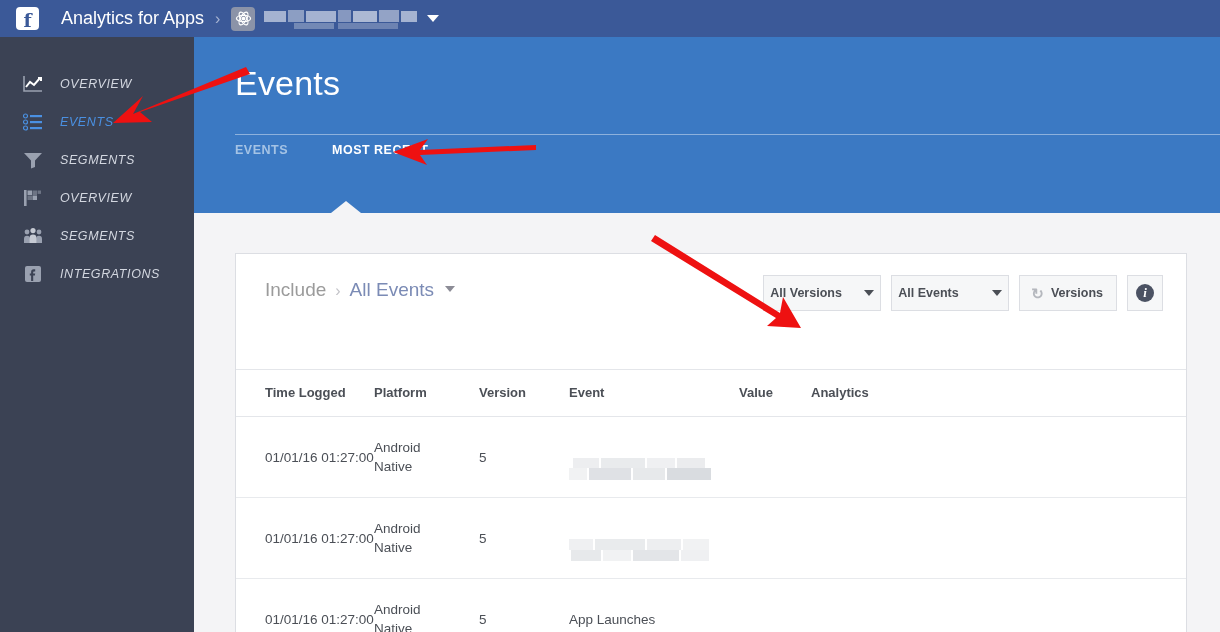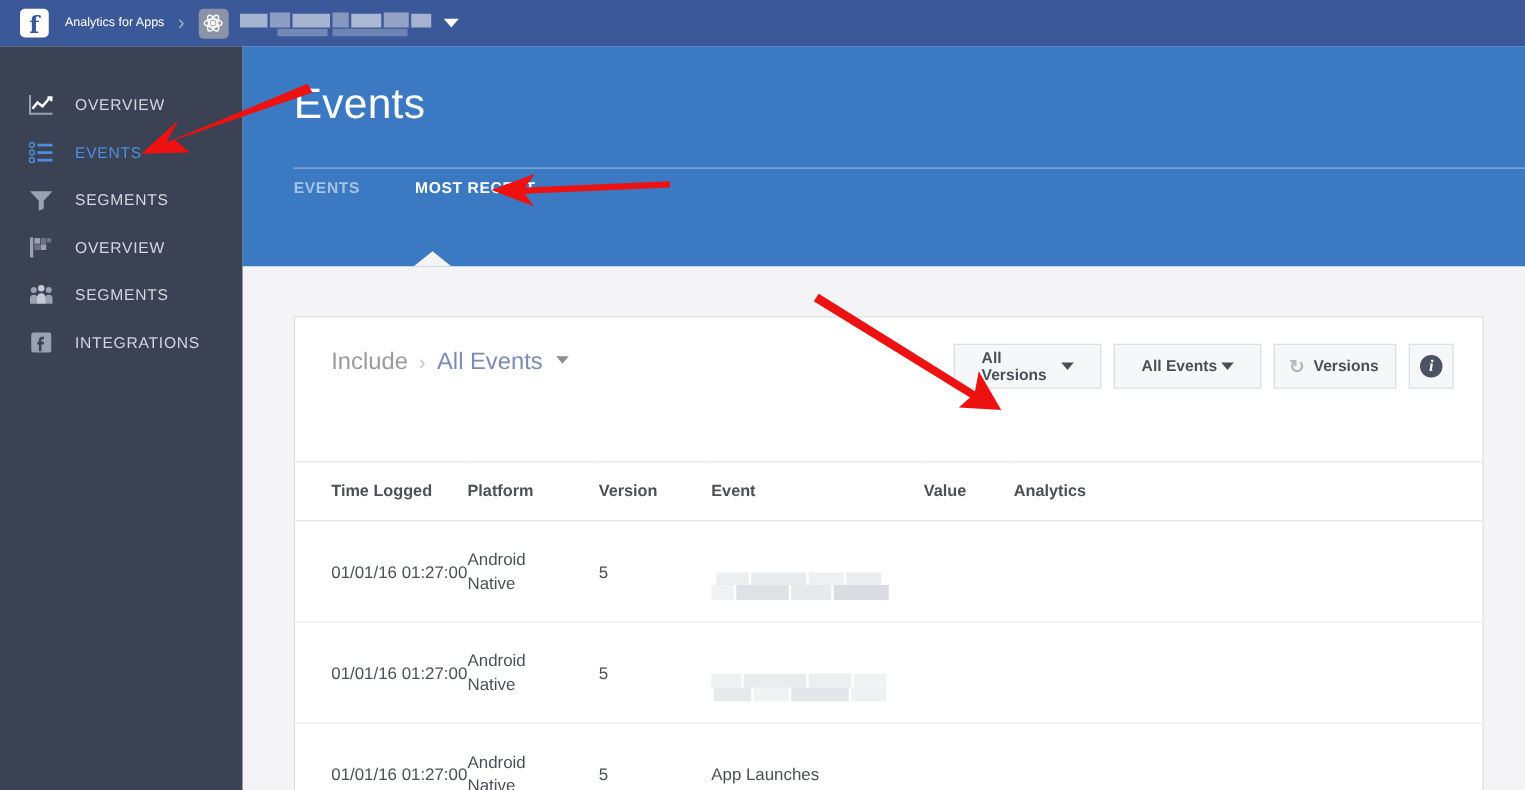--- a/index.html
+++ b/index.html
@@ -31,22 +31,22 @@
   .fb-logo span {
     color: #3b5998;
     font-family: "DejaVu Serif", serif;
     font-weight: bold;
     font-size: 19px;
     line-height: 20px;
     letter-spacing: 0;
   }
   .brand-text {
     color: #ffffff;
-    font-size: 10px;
-    margin-left: 13px;
+    font-size: 18px;
+    margin-left: 22px;
     white-space: nowrap;
   }
   .brand-sep {
     color: #a6b3d1;
     font-size: 16px;
     margin: 0 11px;
   }
   .gear-box {
     width: 24px; height: 24px;
     background: #8b93a8;
@@ -75,20 +75,21 @@
     margin-left: 8px;
   }
 
   
   .sidebar {
     position: absolute; top: 37px; left: 0;
     width: 194px; height: 595px;
     background: #3b4254;
     padding-top: 28px;
     z-index: 20;
+    font-style: italic;
   }
   .nav-item {
     display: flex; align-items: center;
     height: 38px;
     padding-left: 22px;
     cursor: pointer;
   }
   .nav-icon {
     width: 22px; height: 20px;
     display: flex; align-items: center; justify-content: center;
@@ -190,21 +191,21 @@
     height: 36px;
     background: #f6f7f8;
     border: 1px solid #dcdee3;
     display: flex; align-items: center;
     color: #4b4f56;
     font-size: 12.5px;
     font-weight: bold;
     cursor: pointer;
     margin-left: 10px;
   }
-  .ctl.select { width: 118px; padding: 0 21px; justify-content: space-between; }
+  .ctl.select { width: 118px; padding: 0 6px; justify-content: space-between; }
   .ctl.refresh { padding: 0 13px 0 11px; }
   .ctl.info { width: 36px; justify-content: center; }
   .sel-caret {
     width: 0; height: 0;
     border-left: 5px solid transparent;
     border-right: 5px solid transparent;
     border-top: 6px solid #4b4f56;
   }
   .refresh-glyph {
     color: #b5b8be;

